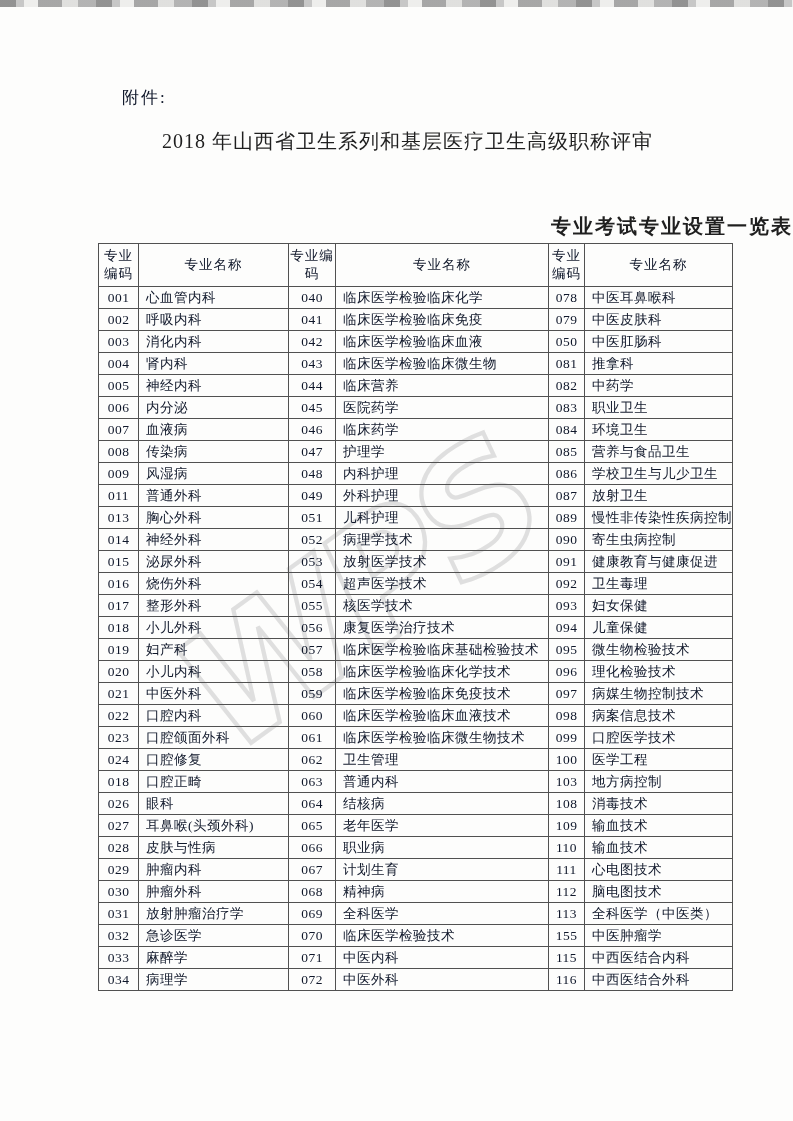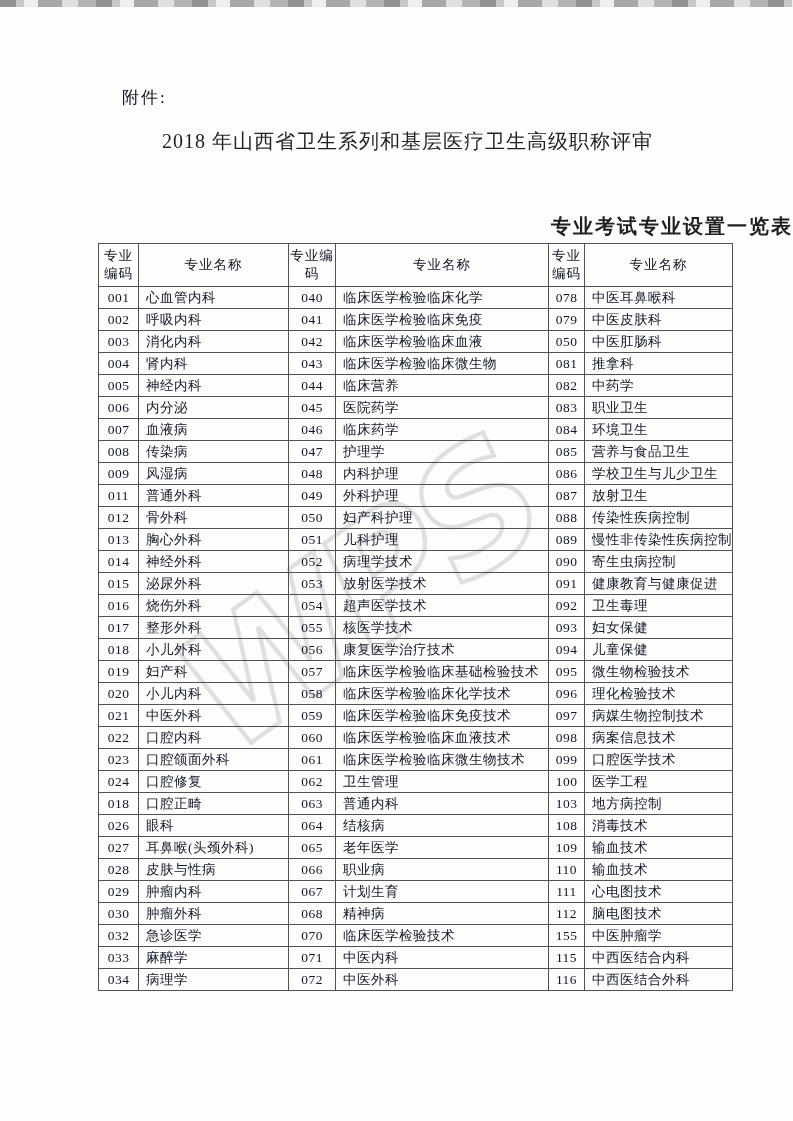--- a/index.html
+++ b/index.html
@@ -164,28 +164,20 @@
         </tr>
         <tr>
           <td class="code">011</td>
           <td class="name">普通外科</td>
           <td class="code">049</td>
           <td class="name">外科护理</td>
           <td class="code">087</td>
           <td class="name">放射卫生</td>
         </tr>
         <tr>
-          <td class="code">012</td>
-          <td class="name">骨外科</td>
-          <td class="code">050</td>
-          <td class="name">妇产科护理</td>
-          <td class="code">088</td>
-          <td class="name">传染性疾病控制</td>
-        </tr>
-        <tr>
           <td class="code">013</td>
           <td class="name">胸心外科</td>
           <td class="code">051</td>
           <td class="name">儿科护理</td>
           <td class="code">089</td>
           <td class="name">慢性非传染性疾病控制</td>
         </tr>
         <tr>
           <td class="code">014</td>
           <td class="name">神经外科</td>
@@ -316,20 +308,28 @@
         </tr>
         <tr>
           <td class="code">030</td>
           <td class="name">肿瘤外科</td>
           <td class="code">068</td>
           <td class="name">精神病</td>
           <td class="code">112</td>
           <td class="name">脑电图技术</td>
         </tr>
         <tr>
+          <td class="code">031</td>
+          <td class="name">放射肿瘤治疗学</td>
+          <td class="code">069</td>
+          <td class="name">全科医学</td>
+          <td class="code">113</td>
+          <td class="name">全科医学（中医类）</td>
+        </tr>
+        <tr>
           <td class="code">032</td>
           <td class="name">急诊医学</td>
           <td class="code">070</td>
           <td class="name">临床医学检验技术</td>
           <td class="code">155</td>
           <td class="name">中医肿瘤学</td>
         </tr>
         <tr>
           <td class="code">033</td>
           <td class="name">麻醉学</td>

